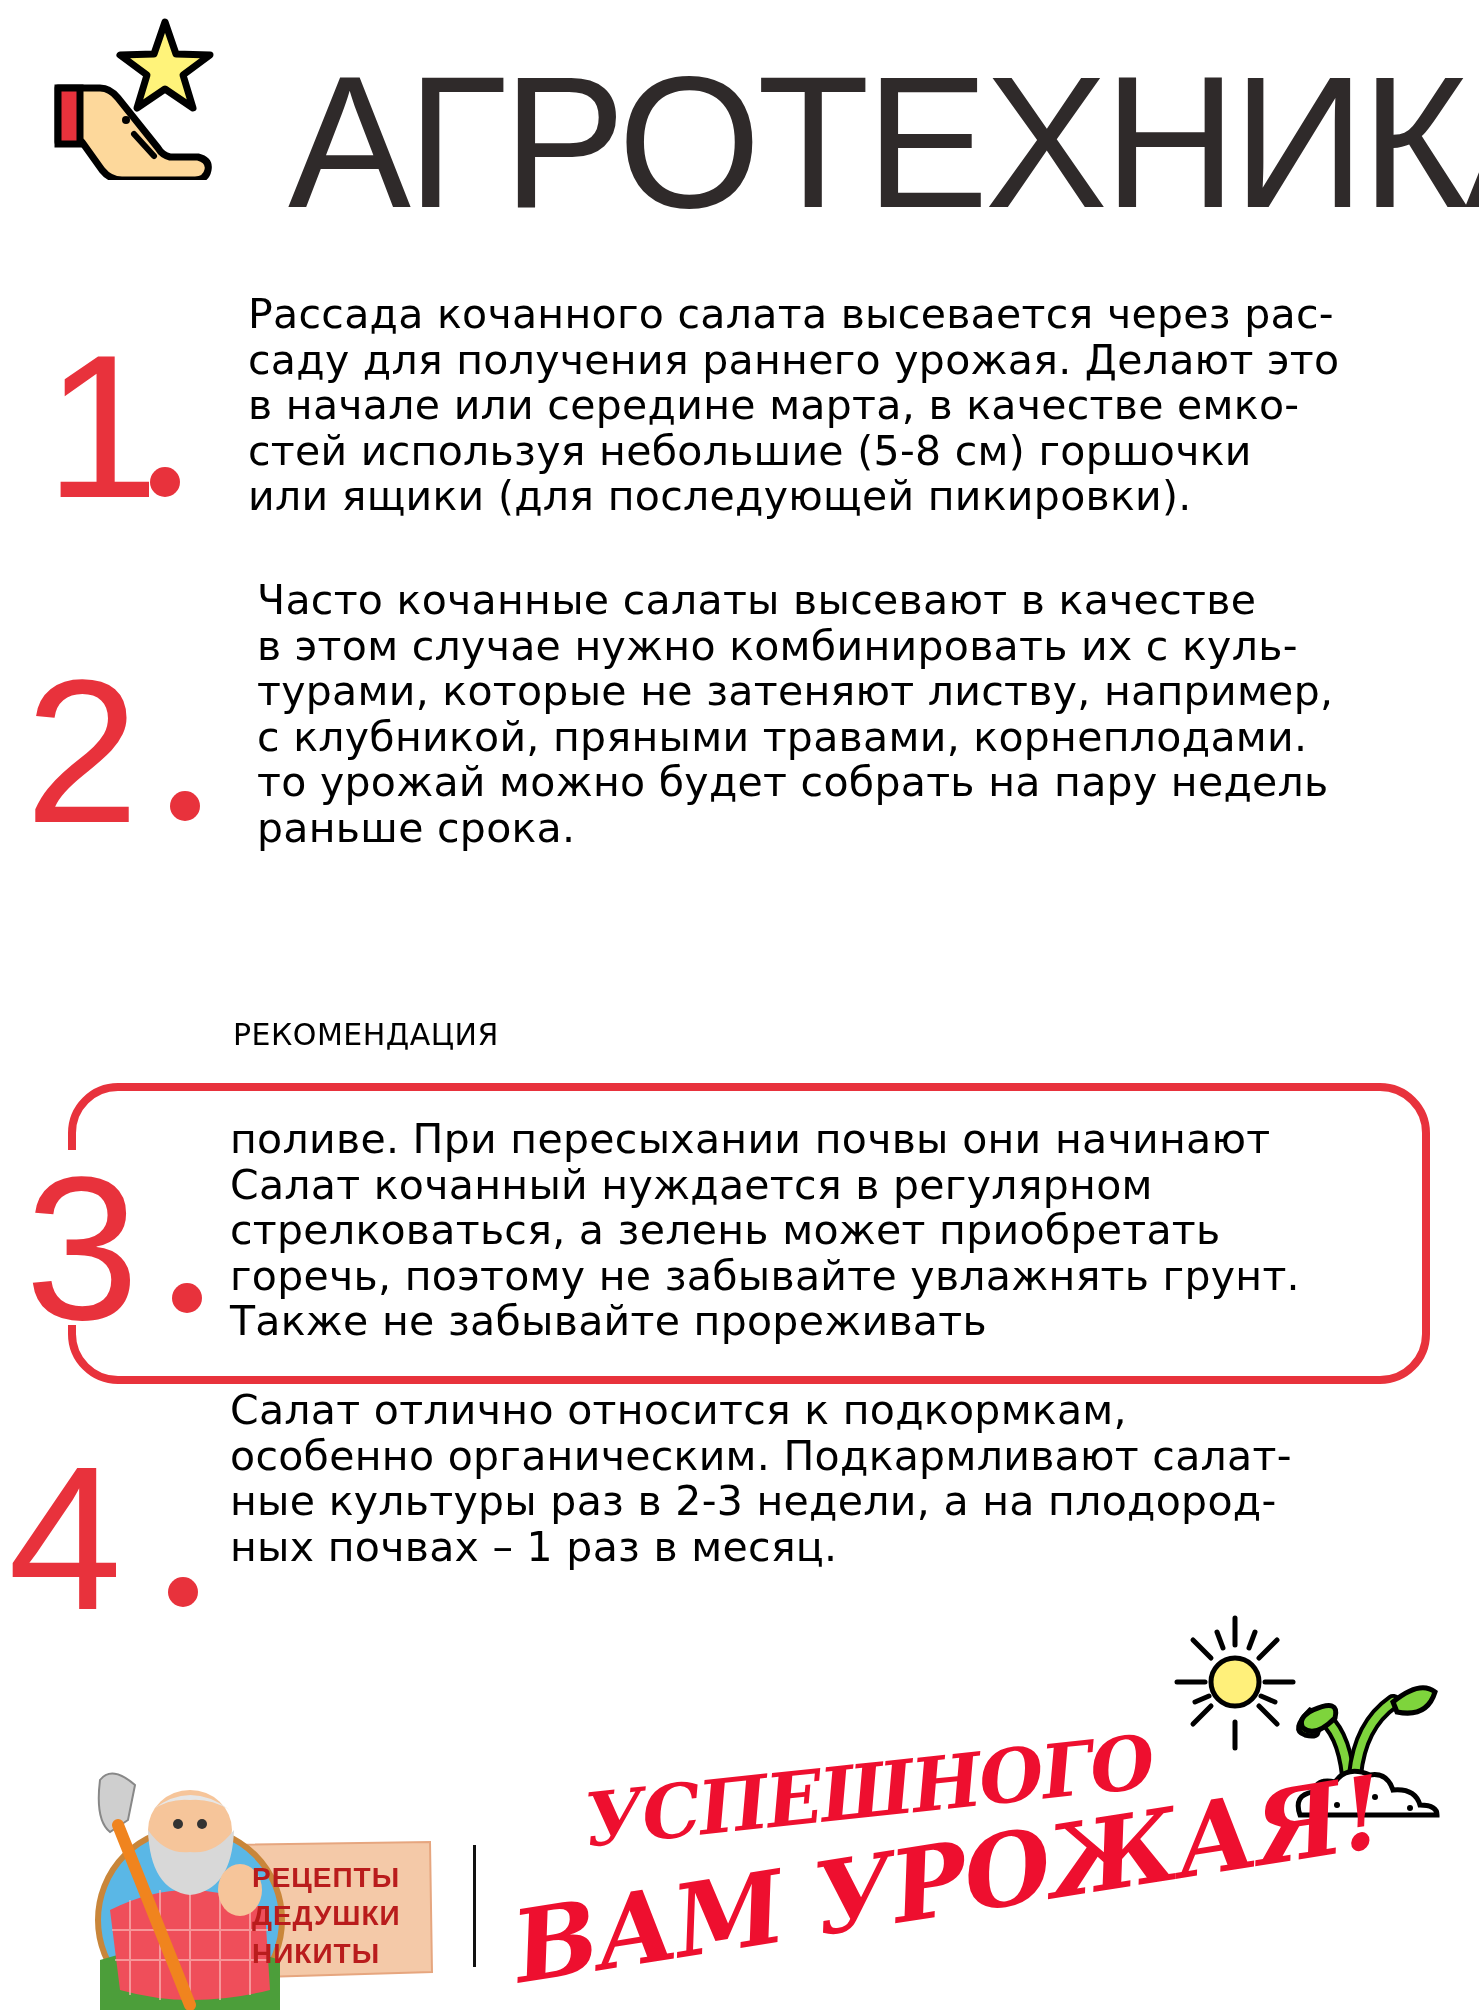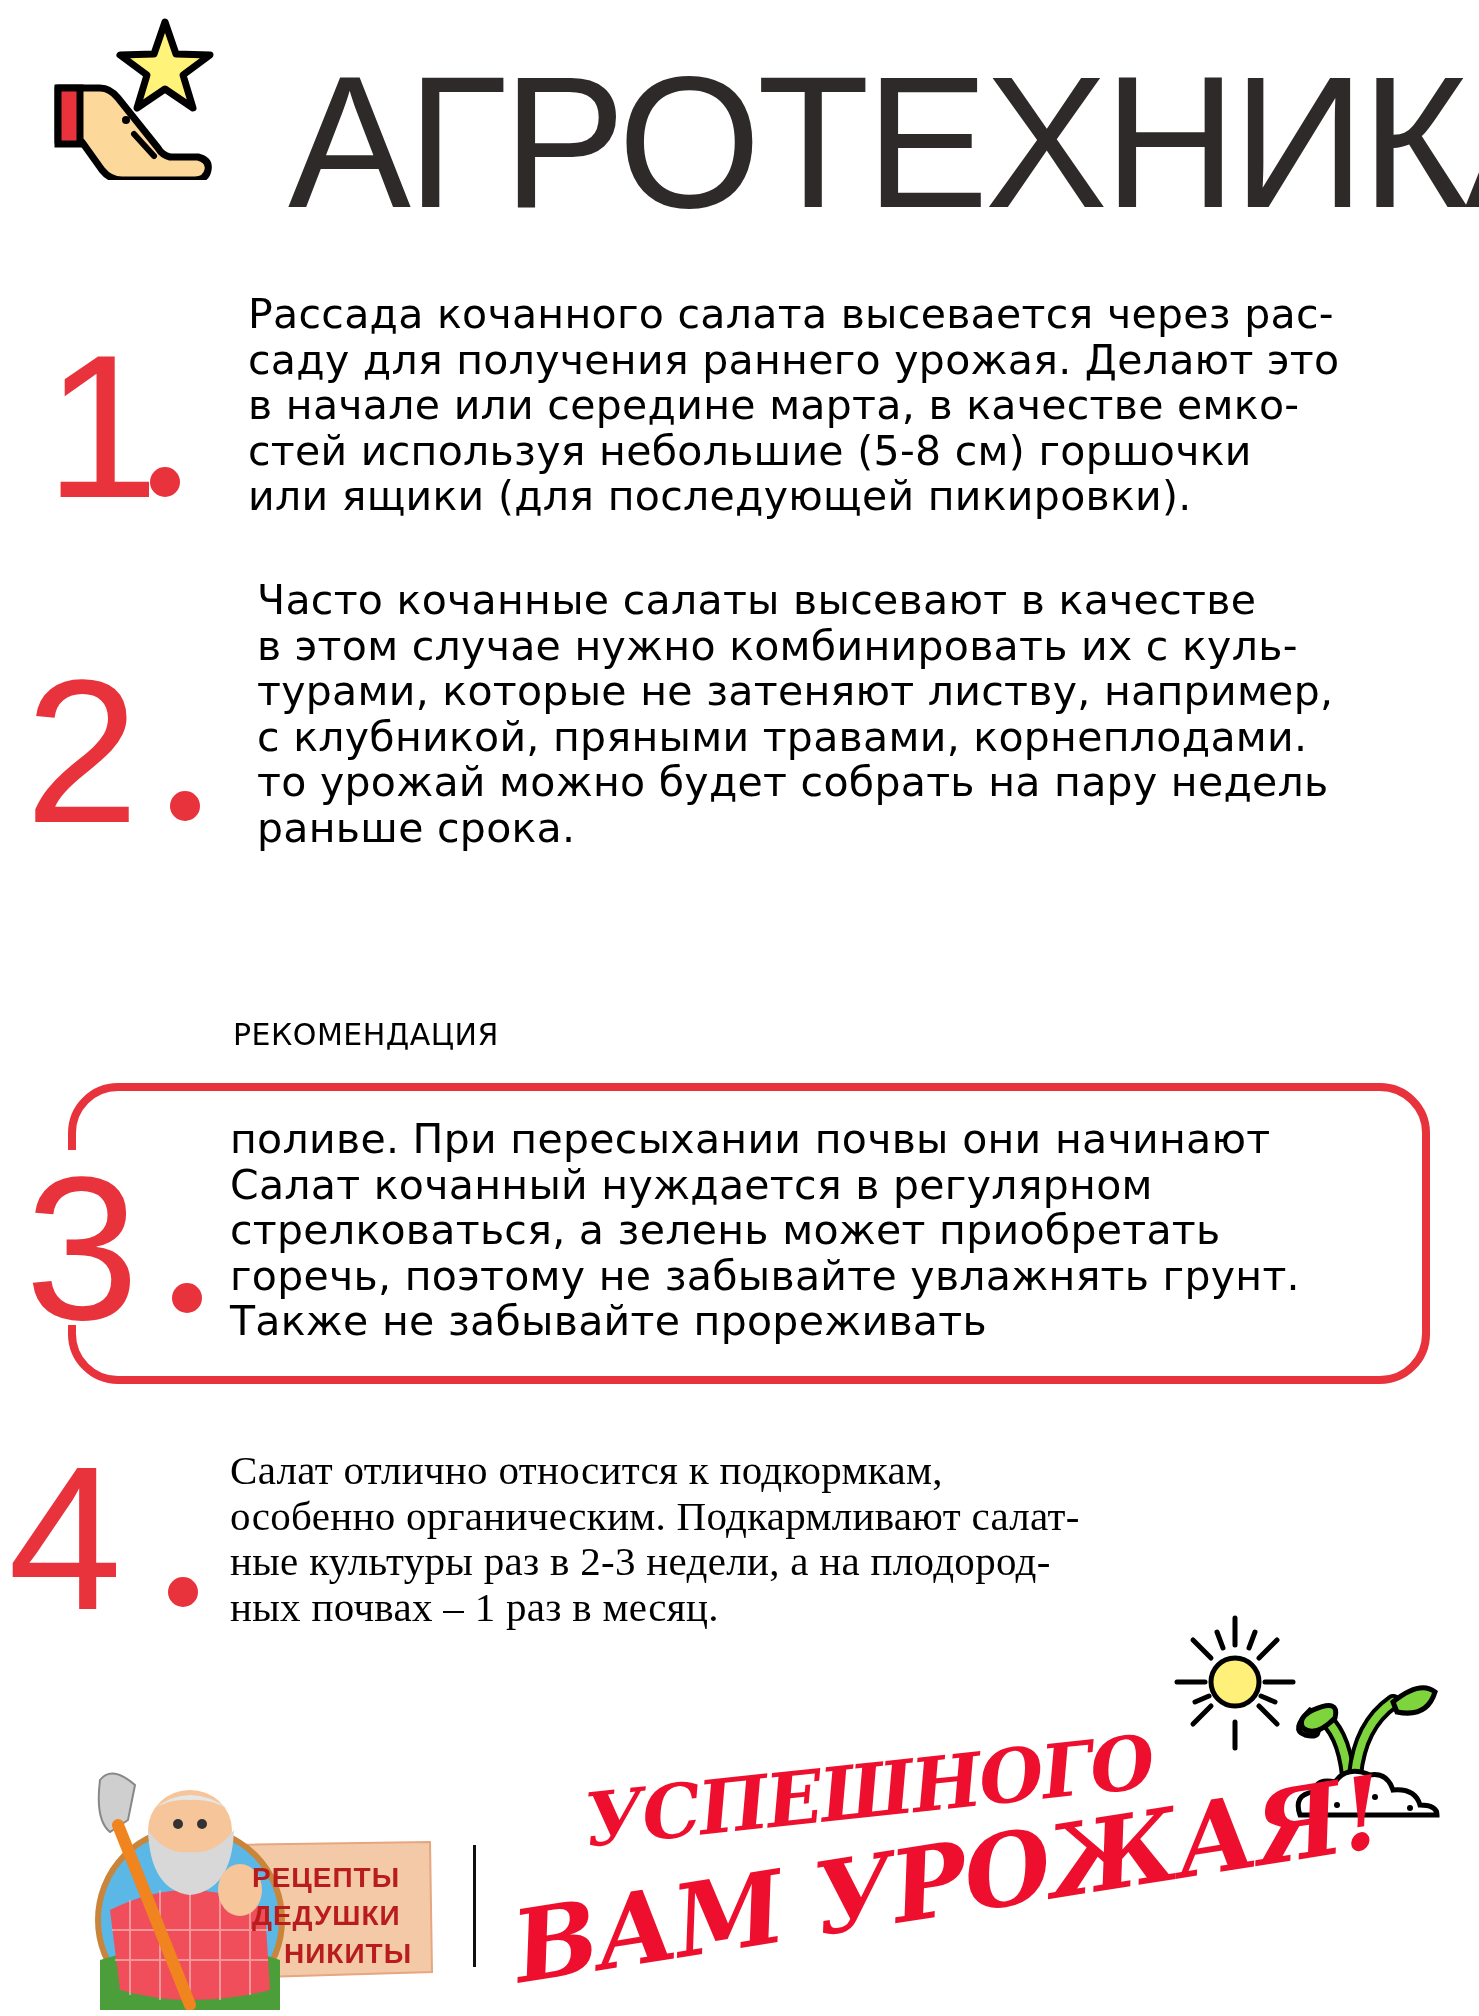--- a/index.html
+++ b/index.html
@@ -89,21 +89,21 @@
 <div class="step-text" style="left:230px;top:1117px;">
   <span class="line">поливе. При пересыхании почвы они начинают</span>
   <span class="line">Салат кочанный нуждается в регулярном</span>
   <span class="line">стрелковаться, а зелень может приобретать</span>
   <span class="line">горечь, поэтому не забывайте увлажнять грунт.</span>
   <span class="line">Также не забывайте прореживать</span>
 </div>
 
 <div class="step-num" style="left:8px;top:1435px;">4</div>
 <div class="step-dot" style="left:168px;top:1577px;"></div>
-<div class="step-text" style="left:230px;top:1448px;font-family:Liberation Serif, serif;">
+<div class="step-text" style="left:230px;top:1388px;">
   <span class="line">Салат отлично относится к подкормкам,</span>
   <span class="line">особенно органическим. Подкармливают салат-</span>
   <span class="line">ные культуры раз в 2-3 недели, а на плодород-</span>
   <span class="line">ных почвах – 1 раз в месяц.</span>
 </div>
 
 <div class="abs" id="sun-sprout">
   <svg width="300" height="210" viewBox="0 0 300 210">
     <g stroke="#000" stroke-width="5" stroke-linecap="round">
       <line x1="70" y1="8" x2="70" y2="35"></line>
@@ -160,19 +160,19 @@
     <circle cx="138" cy="64" r="5" fill="#333"></circle>
       <circle cx="162" cy="64" r="5" fill="#333"></circle>
 
     <path d="M60,20 Q72,5 95,25 L88,60 L70,72 Q55,60 60,20 Z" fill="#cfcfcf" stroke="#888" stroke-width="2"></path>
     <line x1="78" y1="65" x2="150" y2="245" stroke="#f0841e" stroke-width="12" stroke-linecap="round"></line>
 
     <ellipse cx="200" cy="130" rx="22" ry="26" fill="#f6c59a"></ellipse>
   </svg>
   <span class="brand-line" style="left:212px;top:104px;">РЕЦЕПТЫ</span>
   <span class="brand-line" style="left:212px;top:142px;">ДЕДУШКИ</span>
-  <span class="brand-line" style="left:212px;top:180px;margin-left:32px;">НИКИТЫ</span>
+  <span class="brand-line" style="left:212px;top:180px;">НИКИТЫ</span>
 </div>
 
 <div class="abs" id="divider"></div>
 
 <div class="abs" id="footer-slogan-1">УСПЕШНОГО</div>
 <div class="abs" id="footer-slogan-2">ВАМ УРОЖАЯ!</div>
 
 </body></html>

